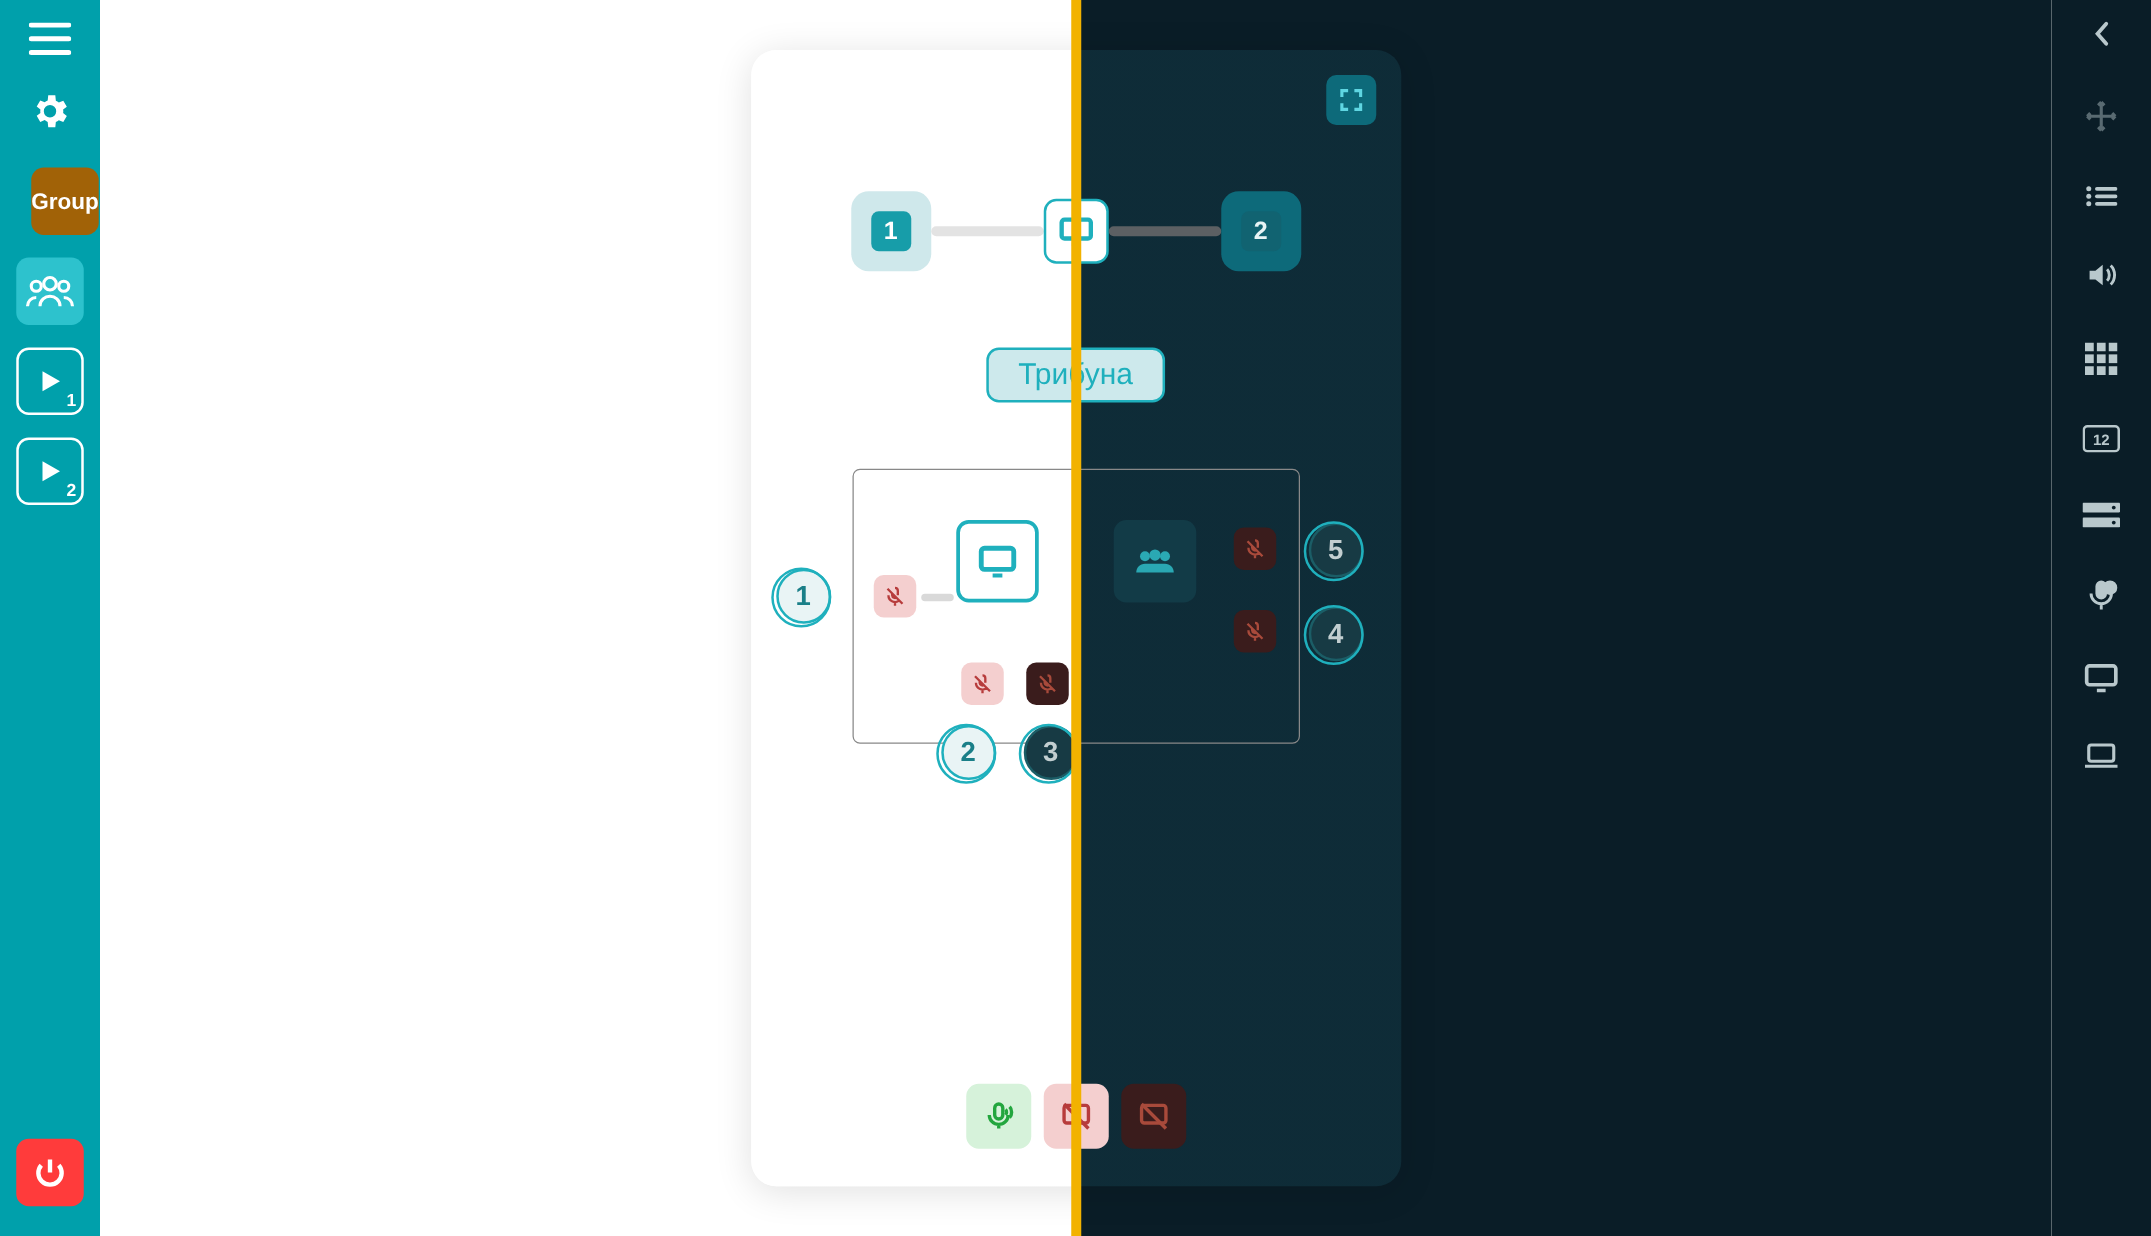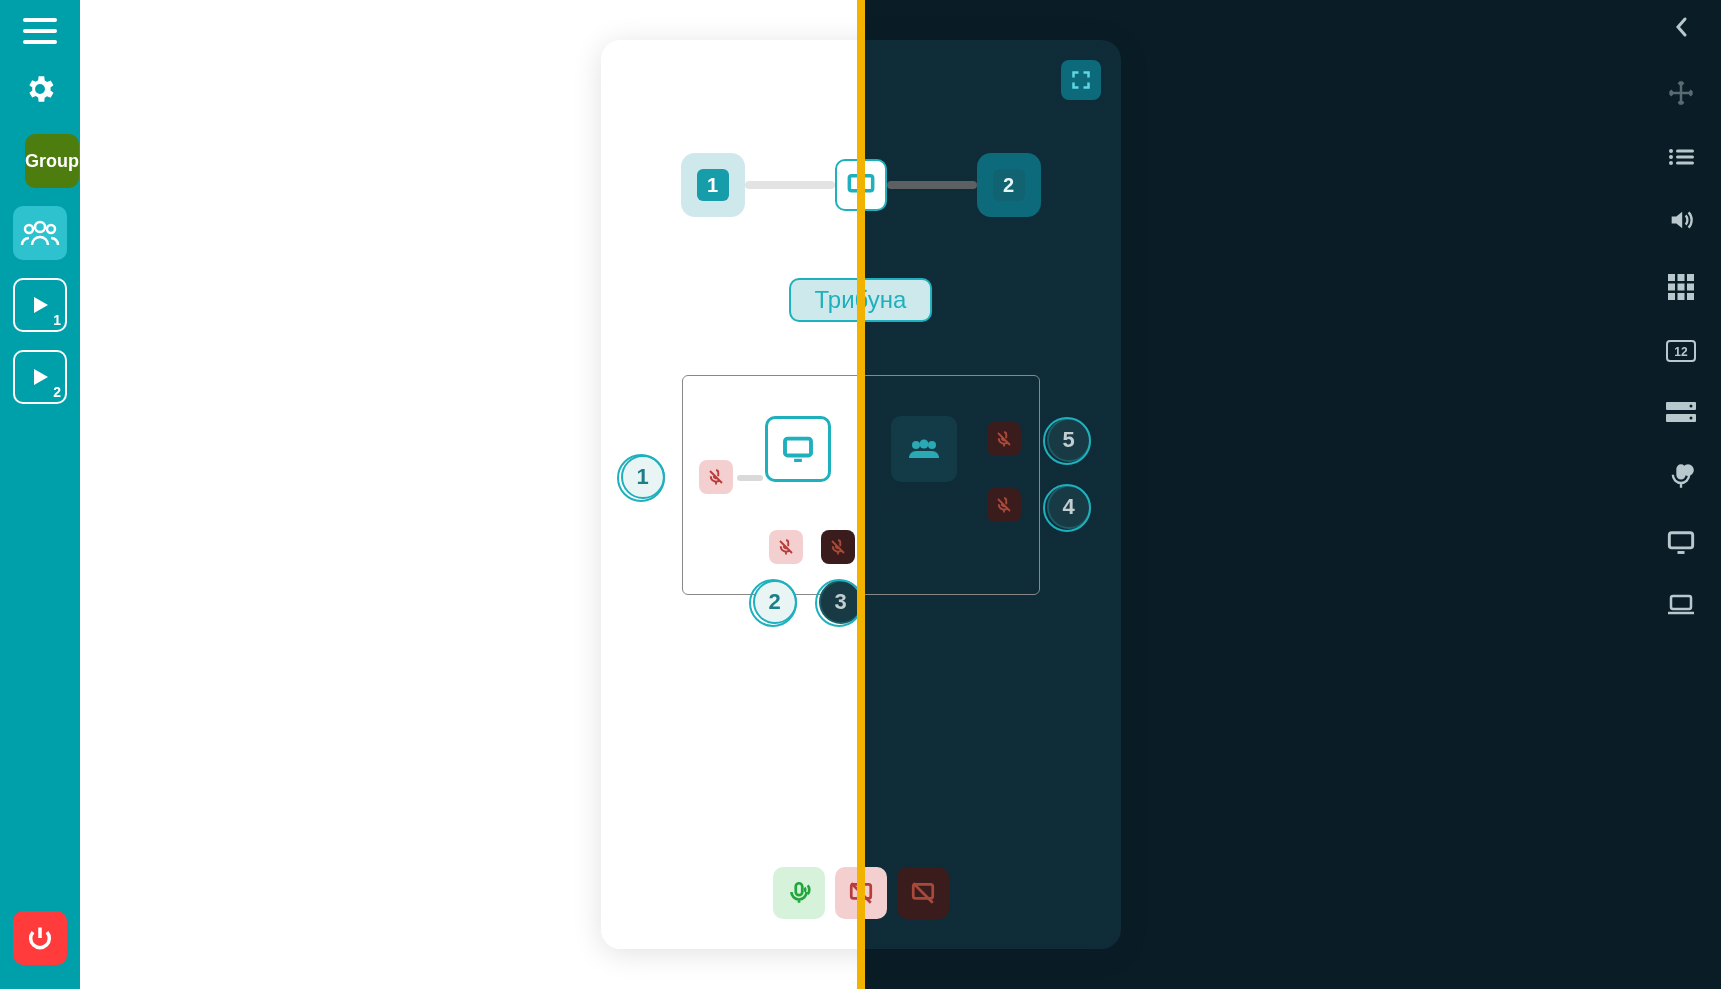--- a/index.html
+++ b/index.html
@@ -11,21 +11,21 @@
     width: 80px; flex: 0 0 80px;
     background: #00a0ab;
     display: flex; flex-direction: column; align-items: center;
     padding-top: 18px; gap: 18px; position: relative;
   }
   .left-bar .burger { color: #fff; cursor: pointer; }
   .left-bar .tile {
     width: 54px; height: 54px; display:flex; align-items:center; justify-content:center;
     border-radius: 10px; color:#fff; cursor:pointer; position:relative;
   }
-  .left-bar .group-tile { background:#4d7c0f; font-weight:600; font-size:18px;margin-left:24px; }
+  .left-bar .group-tile { background:#a16207; font-weight:600; font-size:18px;margin-left:24px; }
   .left-bar .people-tile { background:#2dc2cd; }
   .left-bar .play-tile { border:2px solid #fff; border-radius:10px; }
   .left-bar .play-tile .sub { position:absolute; right:4px; bottom:2px; font-size:14px; font-weight:600; }
   .left-bar .power {
     position:absolute; bottom:24px; width:54px; height:54px;
     background:#ff3b3b; border-radius:10px;
     display:flex;align-items:center;justify-content:center; color:#fff;
   }
 
   

